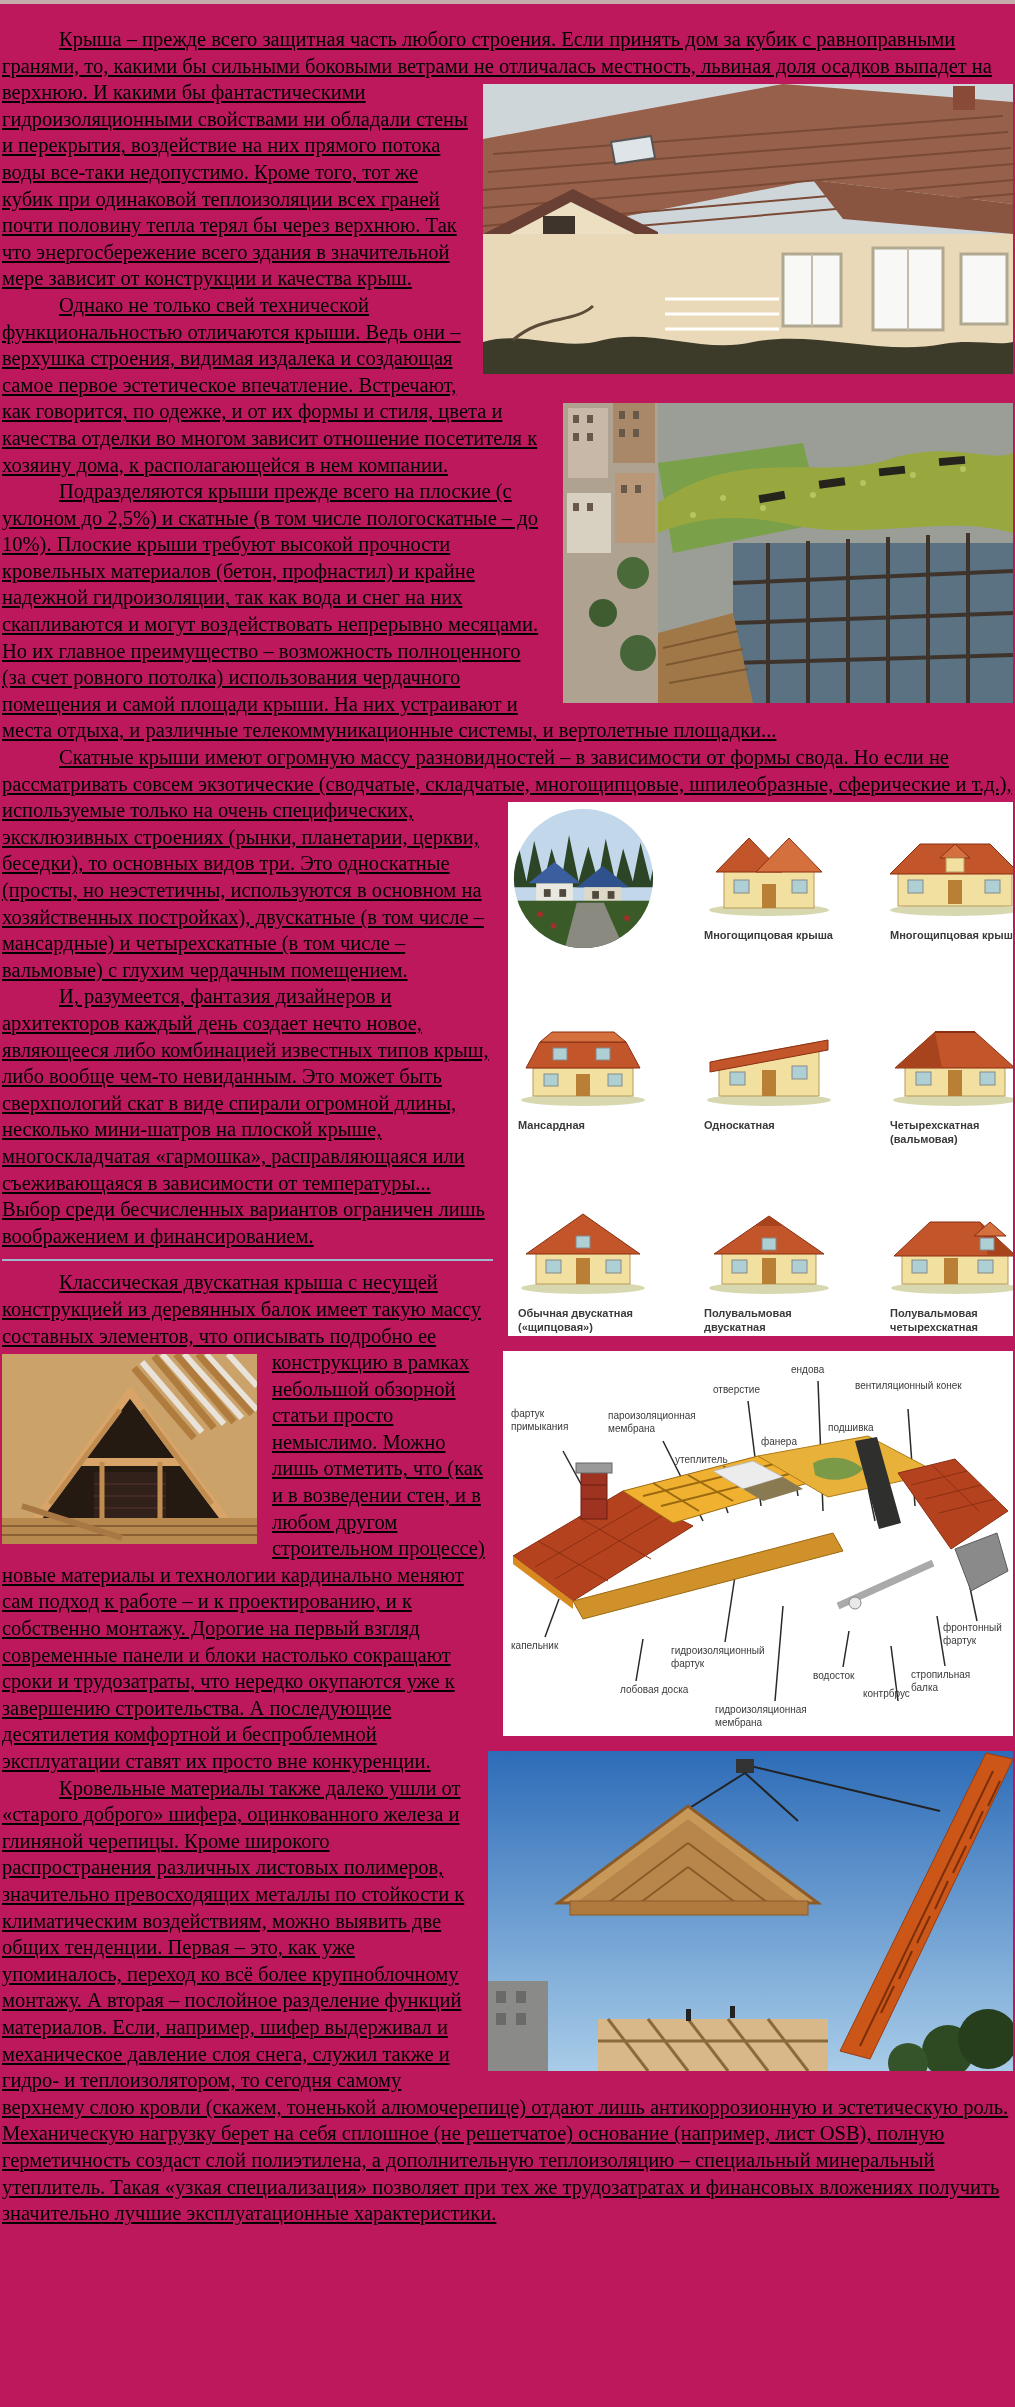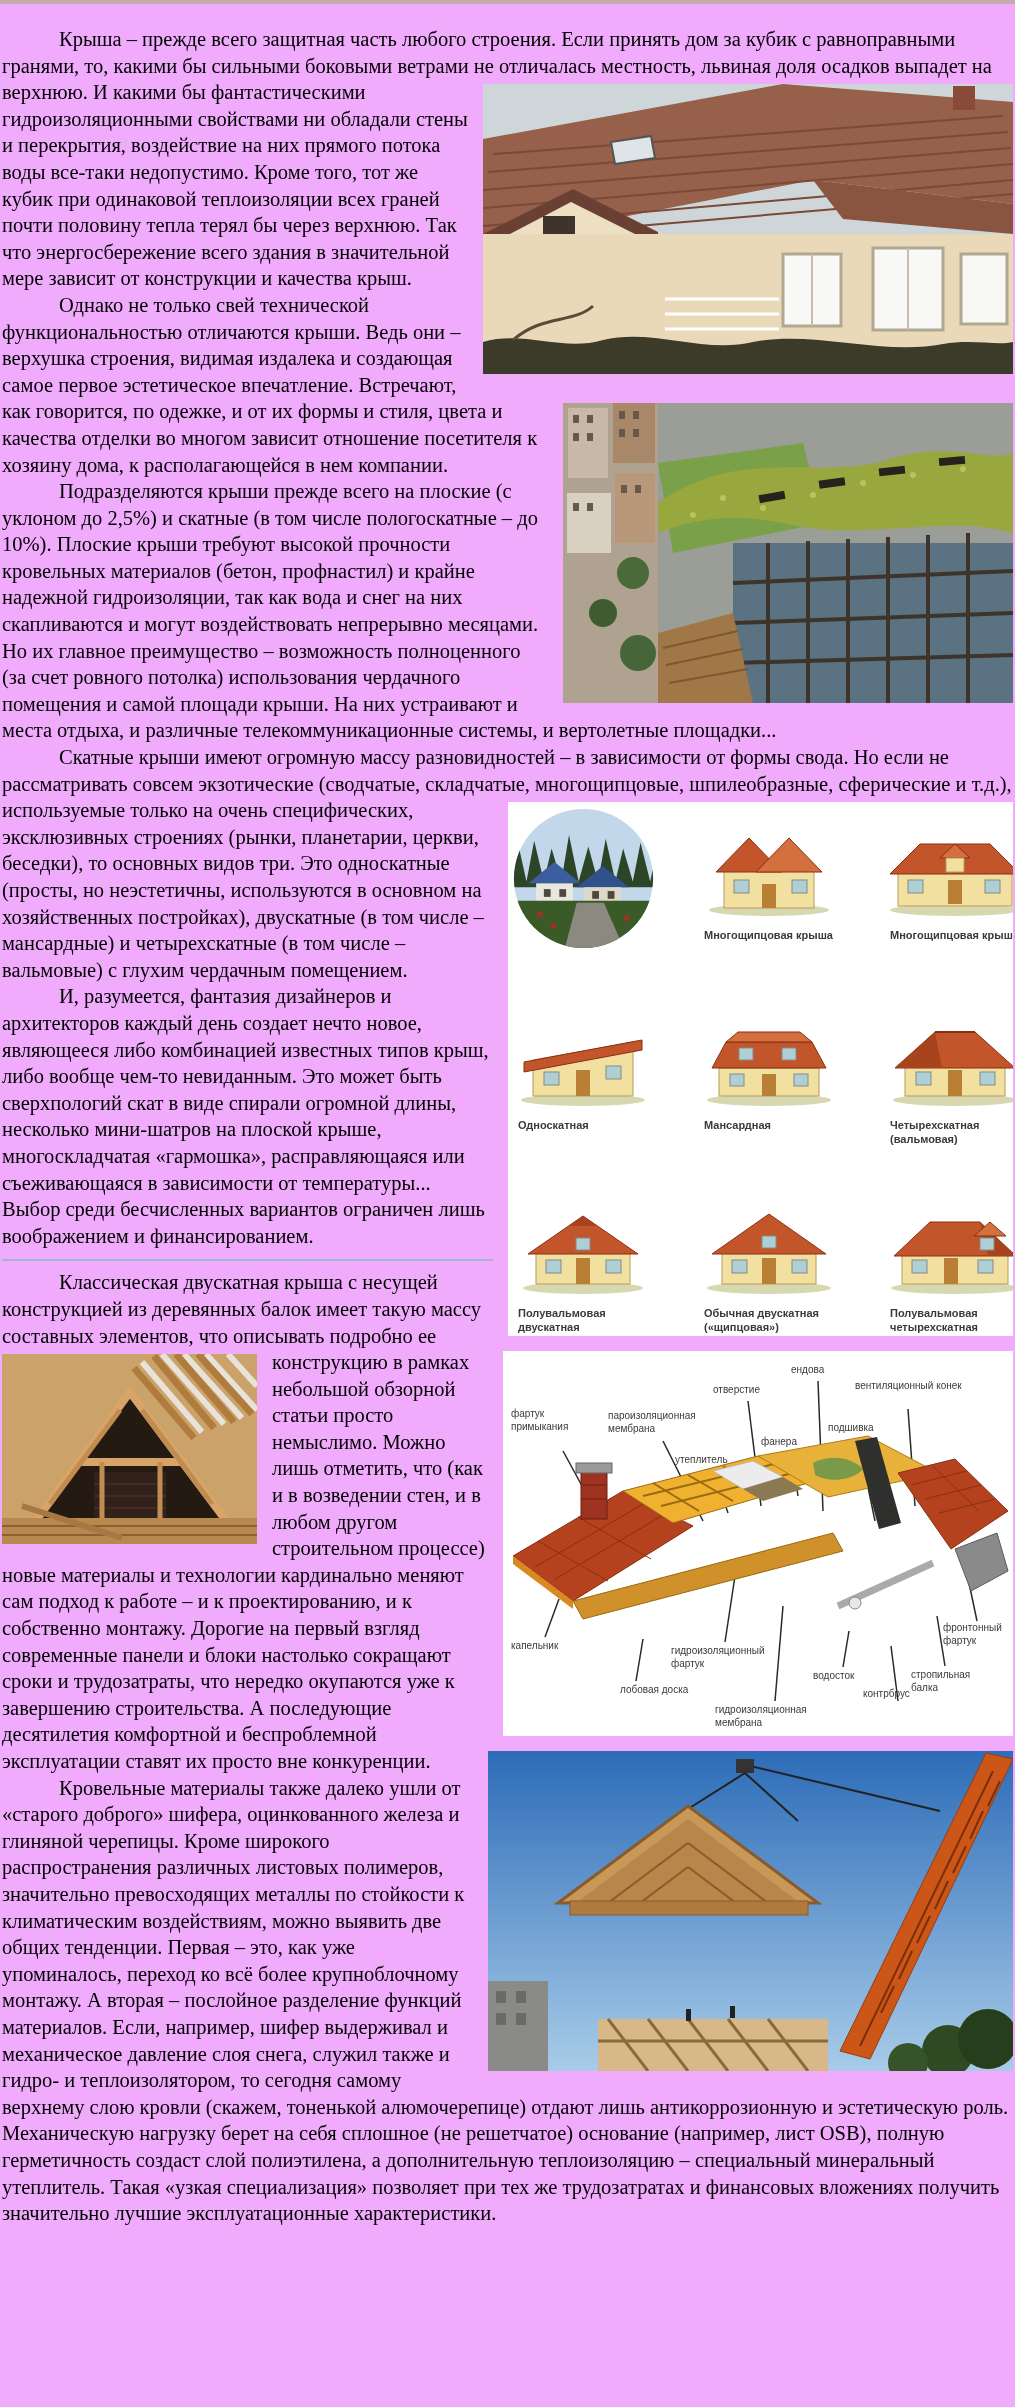--- a/index.html
+++ b/index.html
@@ -1,17 +1,17 @@
 <!DOCTYPE html>
 <html><head>
 <meta charset="utf-8">
 <style>
   html,body{margin:0;padding:0;background:#ffffff;}
-  .page{width:1015px;height:2407px;overflow:hidden;position:relative;background:#f0abfc;
-        font-family:"Liberation Serif", serif;font-size:20.5px;line-height:26.6px;color:#000;}
+  .page{width:1015px;height:2407px;overflow:hidden;position:relative;background:#be185d;
+        font-family:"Liberation Serif", serif;font-size:20.5px;line-height:26.6px;color:#000;text-decoration:underline;}
   .topbar{height:4px;background:#c3abab;}
   .content{padding:22px 2px 0 2px;}
   .para{margin:0;text-indent:57px;text-align:left;}
   .fl-r{float:right;margin:5px 0 10px 15px;}
   .fl-l{float:left;margin:5px 15px 8px 0;}
   .imgbox{display:block;overflow:hidden;}
   .divider{border:none;border-top:2px solid #9fb8cc;margin:10px 0 8px 0;clear:none;}
 
   
   .rt-grid{width:505px;background:#fff;display:grid;grid-template-columns:repeat(3,1fr);
@@ -195,88 +195,88 @@
             <rect x="68" y="60" width="14" height="24" fill="#b97f35"></rect>
             <rect x="105" y="60" width="15" height="13" fill="#aed0d4" stroke="#888"></rect>
           </svg>
               </span>
           <span class="rt-cap">Многощипцовая крыша</span>
         </span>
         <span class="rt-cell">
           <span class="rt-img">
                 <svg width="150" height="104" viewBox="0 0 150 100" xmlns="http://www.w3.org/2000/svg">
             <ellipse cx="75" cy="90" rx="62" ry="6" fill="#d8d8b0"></ellipse>
-            <polygon points="25,86 25,50 125,32 125,86" fill="#f2e0a0" stroke="#b89a5a"></polygon>
-            <polygon points="16,52 134,30 134,40 16,62" fill="#c2552a" stroke="#8a2f12"></polygon>
-            <rect x="36" y="62" width="15" height="13" fill="#aed0d4" stroke="#888"></rect>
-            <rect x="68" y="60" width="14" height="26" fill="#b97f35"></rect>
-            <rect x="98" y="56" width="15" height="13" fill="#aed0d4" stroke="#888"></rect>
-          </svg>
-              </span>
-          <span class="rt-cap">Односкатная</span>
-        </span>
-        <span class="rt-cell">
-          <span class="rt-img">
-                <svg width="150" height="104" viewBox="0 0 150 100" xmlns="http://www.w3.org/2000/svg">
-            <ellipse cx="75" cy="90" rx="62" ry="6" fill="#d8d8b0"></ellipse>
             <rect x="25" y="58" width="100" height="28" fill="#f2e0a0" stroke="#b89a5a"></rect>
             <polygon points="18,58 32,32 118,32 132,58" fill="#c2552a" stroke="#8a2f12"></polygon>
             <polygon points="32,32 44,22 106,22 118,32" fill="#d4703d" stroke="#8a2f12"></polygon>
             <rect x="45" y="38" width="14" height="12" fill="#aed0d4" stroke="#888"></rect>
             <rect x="88" y="38" width="14" height="12" fill="#aed0d4" stroke="#888"></rect>
             <rect x="68" y="64" width="14" height="22" fill="#b97f35"></rect>
             <rect x="36" y="64" width="14" height="12" fill="#aed0d4" stroke="#888"></rect>
             <rect x="100" y="64" width="14" height="12" fill="#aed0d4" stroke="#888"></rect>
           </svg>
               </span>
           <span class="rt-cap">Мансардная</span>
         </span>
         <span class="rt-cell">
           <span class="rt-img">
                 <svg width="150" height="104" viewBox="0 0 150 100" xmlns="http://www.w3.org/2000/svg">
             <ellipse cx="75" cy="90" rx="62" ry="6" fill="#d8d8b0"></ellipse>
+            <polygon points="25,86 25,50 125,32 125,86" fill="#f2e0a0" stroke="#b89a5a"></polygon>
+            <polygon points="16,52 134,30 134,40 16,62" fill="#c2552a" stroke="#8a2f12"></polygon>
+            <rect x="36" y="62" width="15" height="13" fill="#aed0d4" stroke="#888"></rect>
+            <rect x="68" y="60" width="14" height="26" fill="#b97f35"></rect>
+            <rect x="98" y="56" width="15" height="13" fill="#aed0d4" stroke="#888"></rect>
+          </svg>
+              </span>
+          <span class="rt-cap">Односкатная</span>
+        </span>
+        <span class="rt-cell">
+          <span class="rt-img">
+                <svg width="150" height="104" viewBox="0 0 150 100" xmlns="http://www.w3.org/2000/svg">
+            <ellipse cx="75" cy="90" rx="62" ry="6" fill="#d8d8b0"></ellipse>
             <rect x="25" y="56" width="100" height="30" fill="#f2e0a0" stroke="#b89a5a"></rect>
             <polygon points="15,58 55,22 95,22 135,58" fill="#c2552a" stroke="#8a2f12"></polygon>
             <polygon points="15,58 55,22 62,58" fill="#a8441d"></polygon>
             <line x1="55" y1="22" x2="95" y2="22" stroke="#8a2f12" stroke-width="2"></line>
             <rect x="36" y="62" width="15" height="13" fill="#aed0d4" stroke="#888"></rect>
             <rect x="68" y="60" width="14" height="26" fill="#b97f35"></rect>
             <rect x="100" y="62" width="15" height="13" fill="#aed0d4" stroke="#888"></rect>
           </svg>
               </span>
           <span class="rt-cap">Четырехскатная (вальмовая)</span>
+        </span>
+        <span class="rt-cell">
+          <span class="rt-img">
+                <svg width="150" height="104" viewBox="0 0 150 100" xmlns="http://www.w3.org/2000/svg">
+            <ellipse cx="75" cy="90" rx="62" ry="6" fill="#d8d8b0"></ellipse>
+            <rect x="28" y="54" width="94" height="32" fill="#f2e0a0" stroke="#b89a5a"></rect>
+            <polygon points="18,56 75,16 132,56" fill="#c2552a" stroke="#8a2f12"></polygon>
+            <rect x="68" y="38" width="14" height="12" fill="#aed0d4" stroke="#888"></rect>
+            <rect x="38" y="62" width="15" height="13" fill="#aed0d4" stroke="#888"></rect>
+            <rect x="68" y="60" width="14" height="26" fill="#b97f35"></rect>
+            <rect x="98" y="62" width="15" height="13" fill="#aed0d4" stroke="#888"></rect>
+          </svg>
+              </span>
+          <span class="rt-cap">Обычная двускатная («щипцовая»)</span>
         </span>
         <span class="rt-cell">
           <span class="rt-img">
                 <svg width="150" height="104" viewBox="0 0 150 100" xmlns="http://www.w3.org/2000/svg">
             <ellipse cx="75" cy="90" rx="60" ry="6" fill="#d8d8b0"></ellipse>
             <rect x="28" y="54" width="94" height="32" fill="#f2e0a0" stroke="#b89a5a"></rect>
             <polygon points="20,56 75,18 130,56" fill="#c2552a" stroke="#8a2f12"></polygon>
             <polygon points="61,28 75,18 89,28" fill="#a8441d"></polygon>
             <rect x="68" y="40" width="14" height="12" fill="#aed0d4" stroke="#888"></rect>
             <rect x="38" y="62" width="15" height="13" fill="#aed0d4" stroke="#888"></rect>
             <rect x="68" y="60" width="14" height="26" fill="#b97f35"></rect>
             <rect x="98" y="62" width="15" height="13" fill="#aed0d4" stroke="#888"></rect>
           </svg>
               </span>
           <span class="rt-cap">Полувальмовая двускатная</span>
-        </span>
-        <span class="rt-cell">
-          <span class="rt-img">
-                <svg width="150" height="104" viewBox="0 0 150 100" xmlns="http://www.w3.org/2000/svg">
-            <ellipse cx="75" cy="90" rx="62" ry="6" fill="#d8d8b0"></ellipse>
-            <rect x="28" y="54" width="94" height="32" fill="#f2e0a0" stroke="#b89a5a"></rect>
-            <polygon points="18,56 75,16 132,56" fill="#c2552a" stroke="#8a2f12"></polygon>
-            <rect x="68" y="38" width="14" height="12" fill="#aed0d4" stroke="#888"></rect>
-            <rect x="38" y="62" width="15" height="13" fill="#aed0d4" stroke="#888"></rect>
-            <rect x="68" y="60" width="14" height="26" fill="#b97f35"></rect>
-            <rect x="98" y="62" width="15" height="13" fill="#aed0d4" stroke="#888"></rect>
-          </svg>
-              </span>
-          <span class="rt-cap">Обычная двускатная («щипцовая»)</span>
         </span>
         <span class="rt-cell">
           <span class="rt-img">
                 <svg width="150" height="104" viewBox="0 0 150 100" xmlns="http://www.w3.org/2000/svg">
             <ellipse cx="75" cy="90" rx="64" ry="6" fill="#d8d8b0"></ellipse>
             <rect x="22" y="56" width="106" height="30" fill="#f2e0a0" stroke="#b89a5a"></rect>
             <polygon points="14,58 50,24 100,24 136,58" fill="#c2552a" stroke="#8a2f12"></polygon>
             <polygon points="100,24 136,58 108,58" fill="#a8441d"></polygon>
             <polygon points="94,38 110,24 126,38" fill="#d4703d" stroke="#8a2f12"></polygon>
             <rect x="100" y="40" width="14" height="12" fill="#aed0d4" stroke="#888"></rect>

